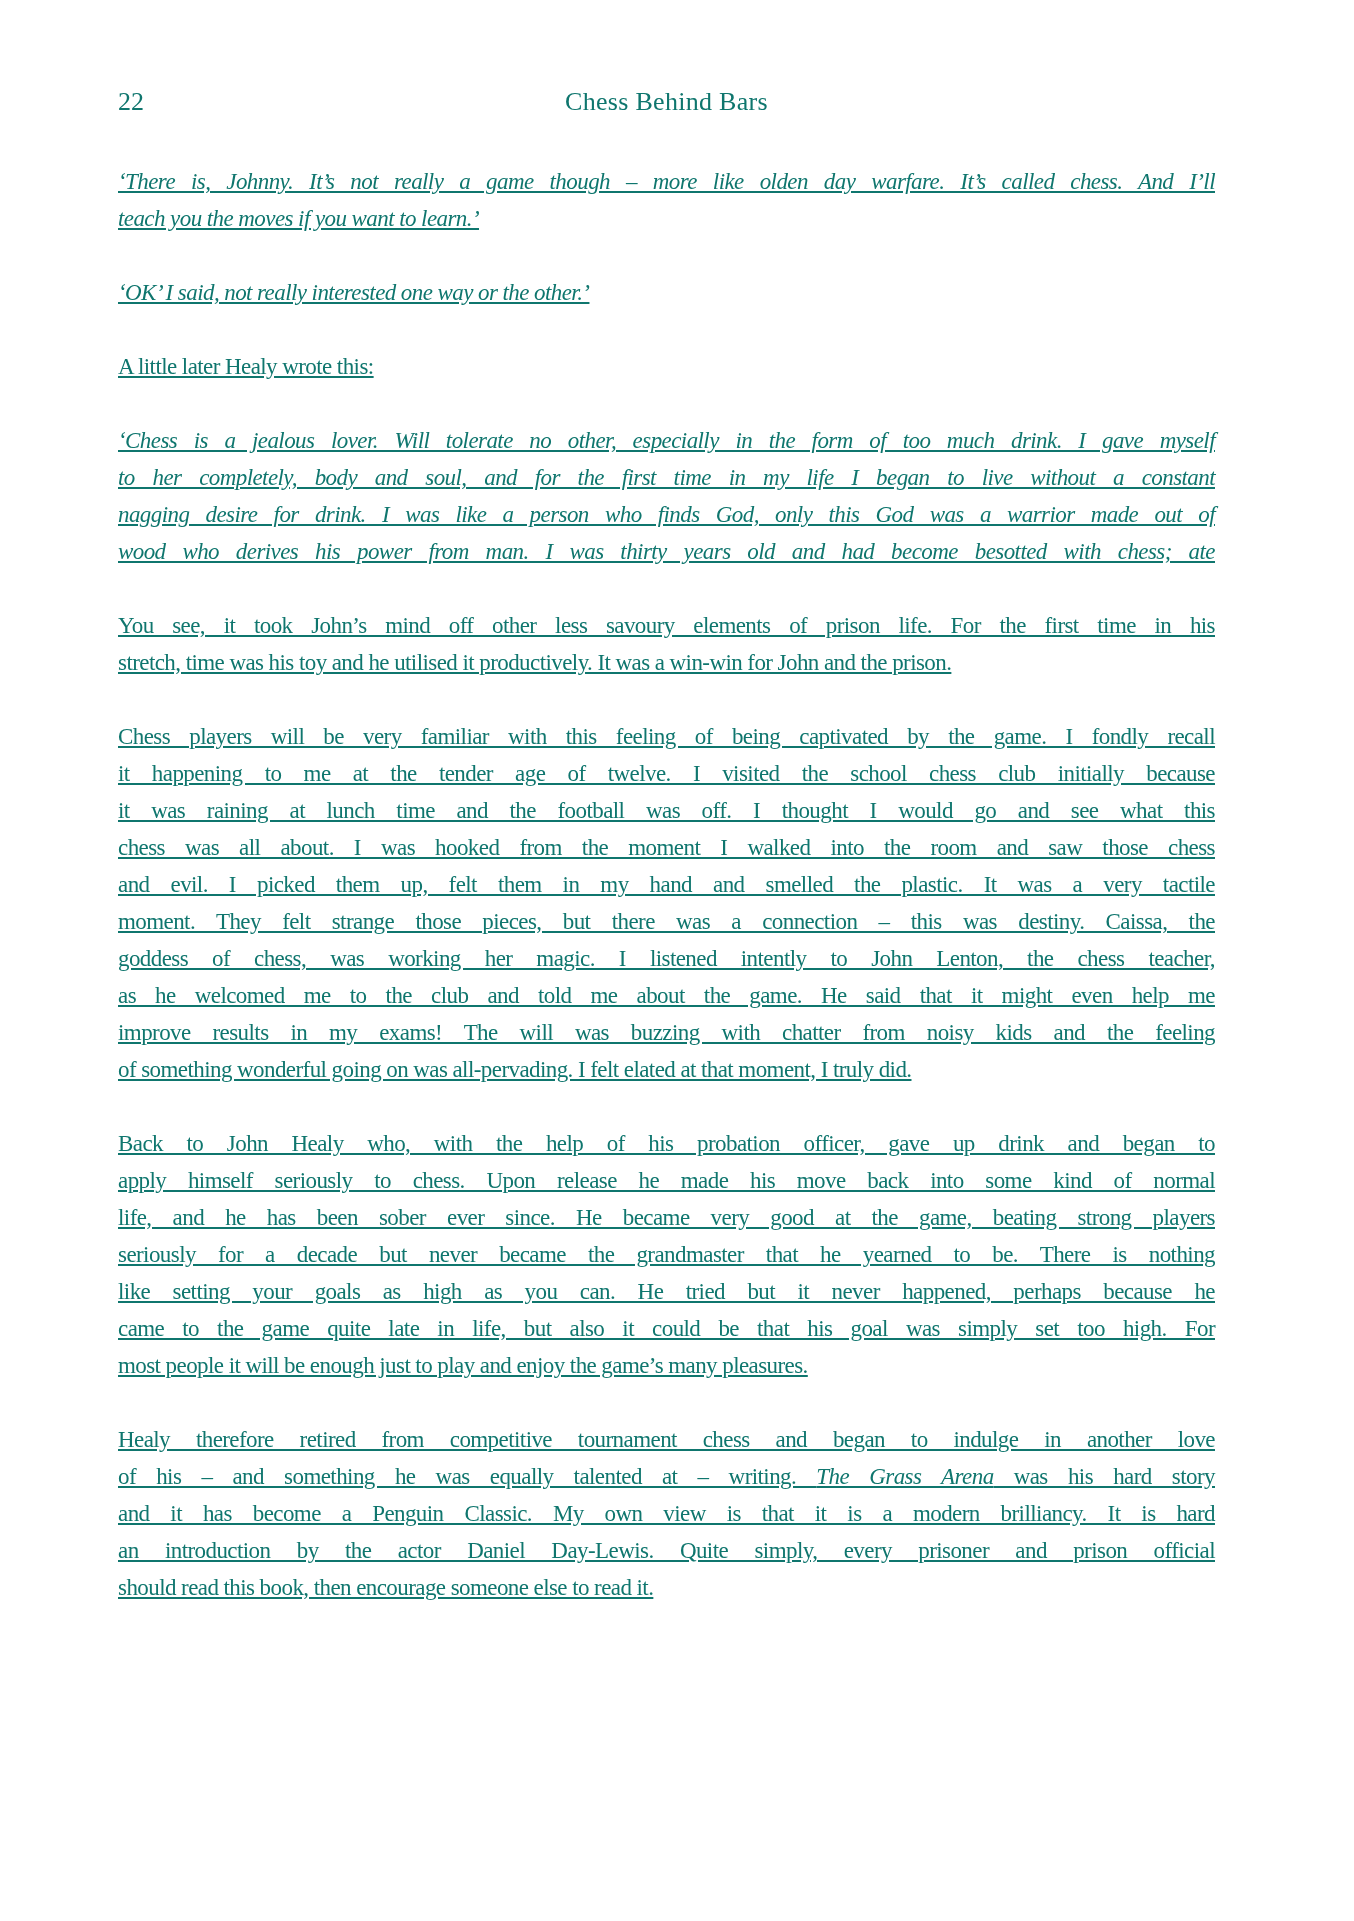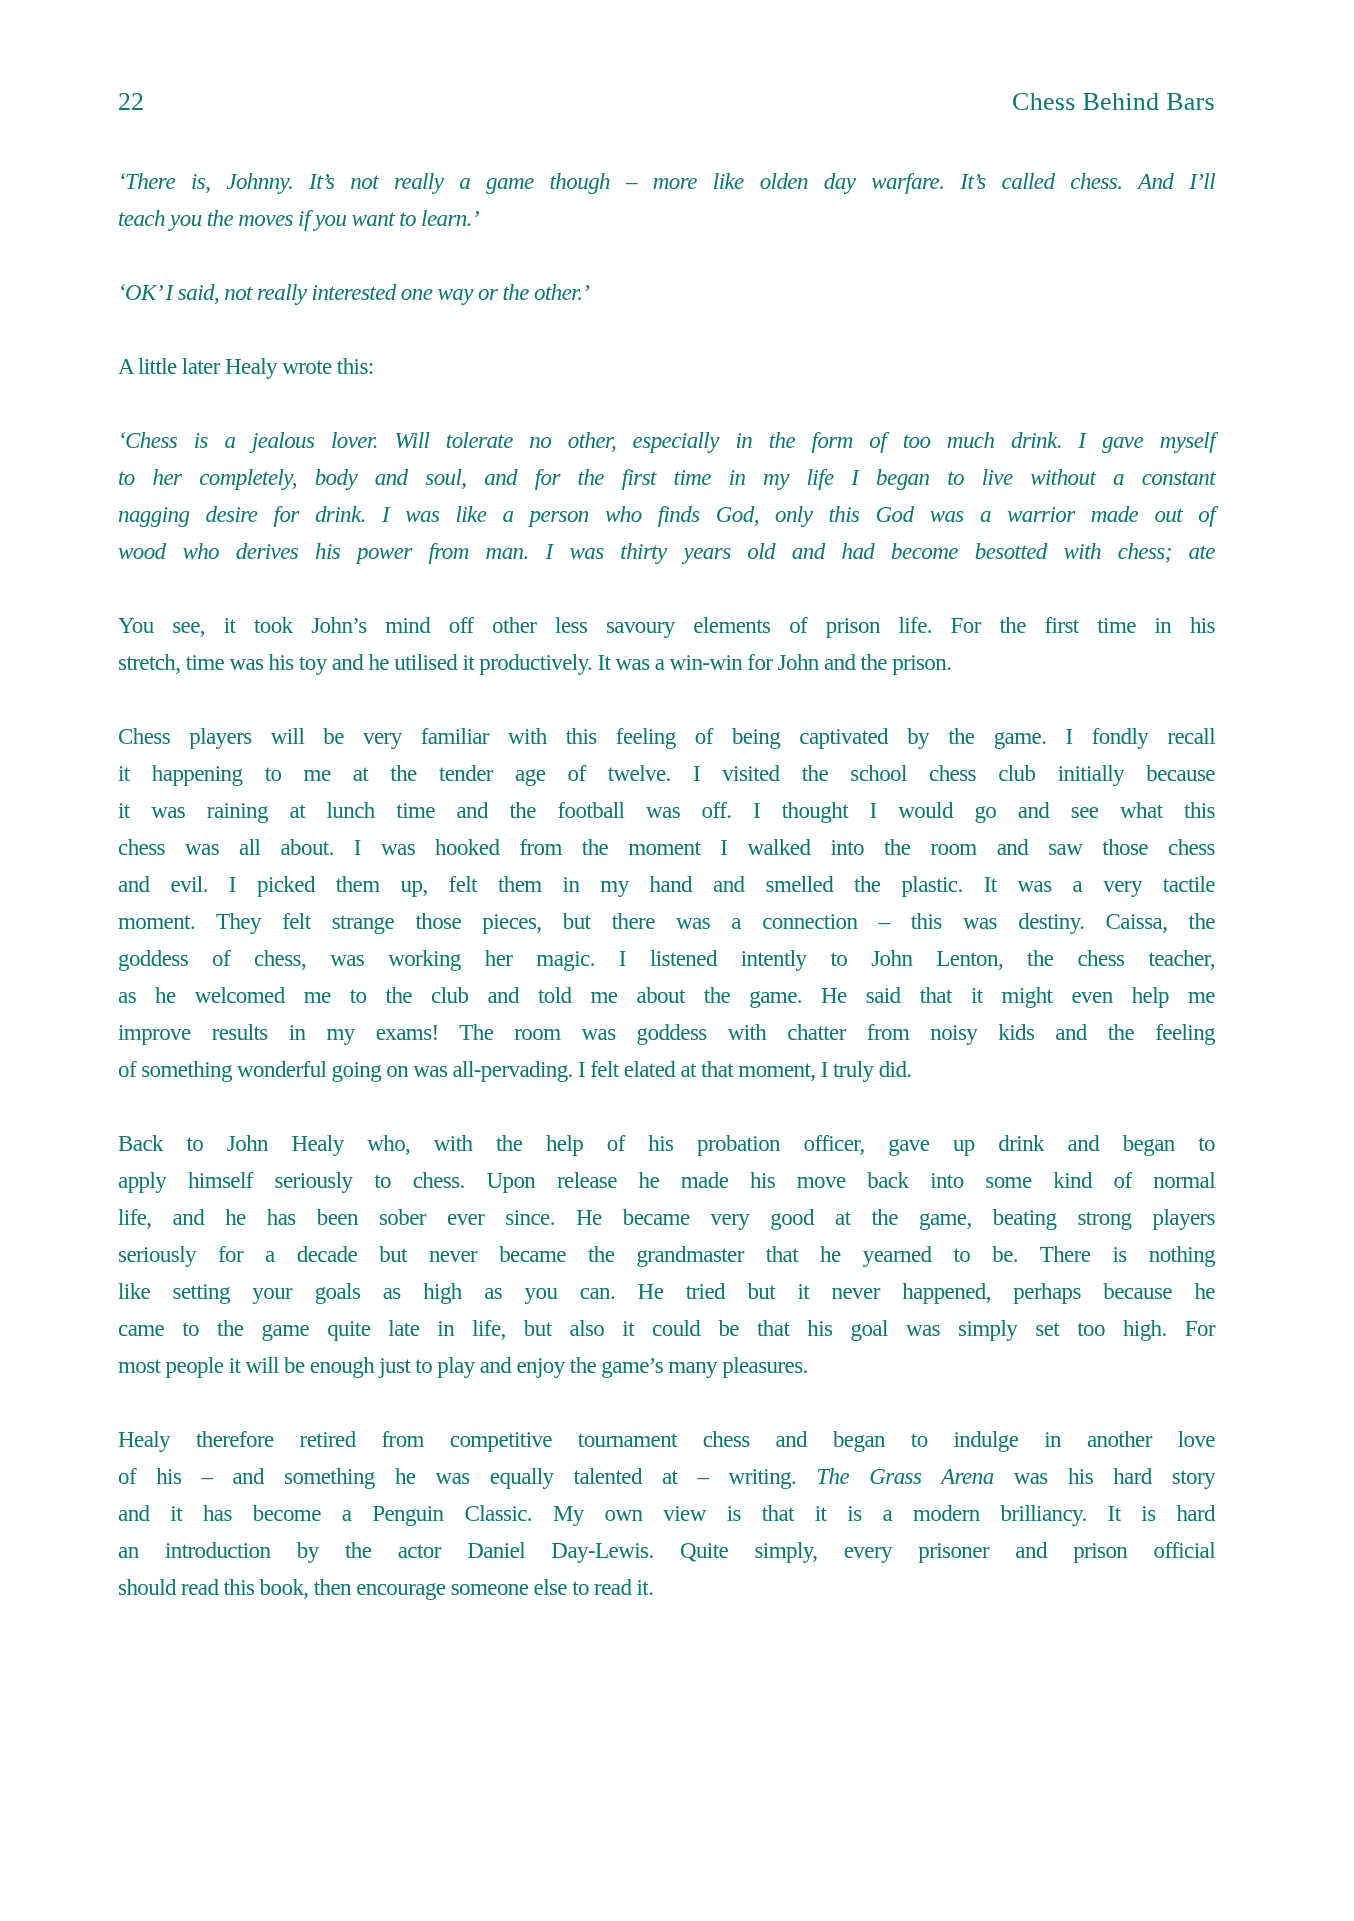--- a/index.html
+++ b/index.html
@@ -23,37 +23,38 @@
     height: 37px;
   }
   .folio {
     position: absolute;
     left: 0;
     top: 0;
     font-size: 26px;
     line-height: 32px;
   }
   .running-head {
-    text-align: right;
+    text-align: center;
     font-size: 26px;
     line-height: 32px;
     letter-spacing: 0.3px;
   }
   .page-body { margin-top: 40px; }
   .para {
     font-size: 23px;
     line-height: 37px;
     letter-spacing: -0.025em;
     margin: 0 0 37px 0;
   }
   .para.italic { font-style: italic; }
   .line {
     text-align: justify;
     text-align-last: justify;
     text-justify: inter-word;
+    text-decoration: underline;
   }
   .line.last { text-align-last: left; }
   .em { font-style: italic; }
 </style>
 </head>
 <body>
 
 <div class="page">
   <div class="content">
     <div class="page-header">
@@ -83,21 +84,21 @@
         </div>
         <div class="para">
           <div class="line"><span>Chess players will be very familiar with this feeling of being captivated by the game. I fondly recall</span></div>
           <div class="line"><span>it happening to me at the tender age of twelve. I visited the school chess club initially because</span></div>
           <div class="line"><span>it was raining at lunch time and the football was off. I thought I would go and see what this</span></div>
           <div class="line"><span>chess was all about. I was hooked from the moment I walked into the room and saw those chess</span></div>
           <div class="line"><span>and evil. I picked them up, felt them in my hand and smelled the plastic. It was a very tactile</span></div>
           <div class="line"><span>moment. They felt strange those pieces, but there was a connection – this was destiny. Caissa, the</span></div>
           <div class="line"><span>goddess of chess, was working her magic. I listened intently to John Lenton, the chess teacher,</span></div>
           <div class="line"><span>as he welcomed me to the club and told me about the game. He said that it might even help me</span></div>
-          <div class="line"><span>improve results in my exams! The room was goddess with chatter from noisy kids and the feeling</span></div>
+          <div class="line"><span>improve results in my exams! The will was buzzing with chatter from noisy kids and the feeling</span></div>
           <div class="line last"><span>of something wonderful going on was all-pervading. I felt elated at that moment, I truly did.</span></div>
         </div>
         <div class="para">
           <div class="line"><span>Back to John Healy who, with the help of his probation officer, gave up drink and began to</span></div>
           <div class="line"><span>apply himself seriously to chess. Upon release he made his move back into some kind of normal</span></div>
           <div class="line"><span>life, and he has been sober ever since. He became very good at the game, beating strong players</span></div>
           <div class="line"><span>seriously for a decade but never became the grandmaster that he yearned to be. There is nothing</span></div>
           <div class="line"><span>like setting your goals as high as you can. He tried but it never happened, perhaps because he</span></div>
           <div class="line"><span>came to the game quite late in life, but also it could be that his goal was simply set too high. For</span></div>
           <div class="line last"><span>most people it will be enough just to play and enjoy the game’s many pleasures.</span></div>

